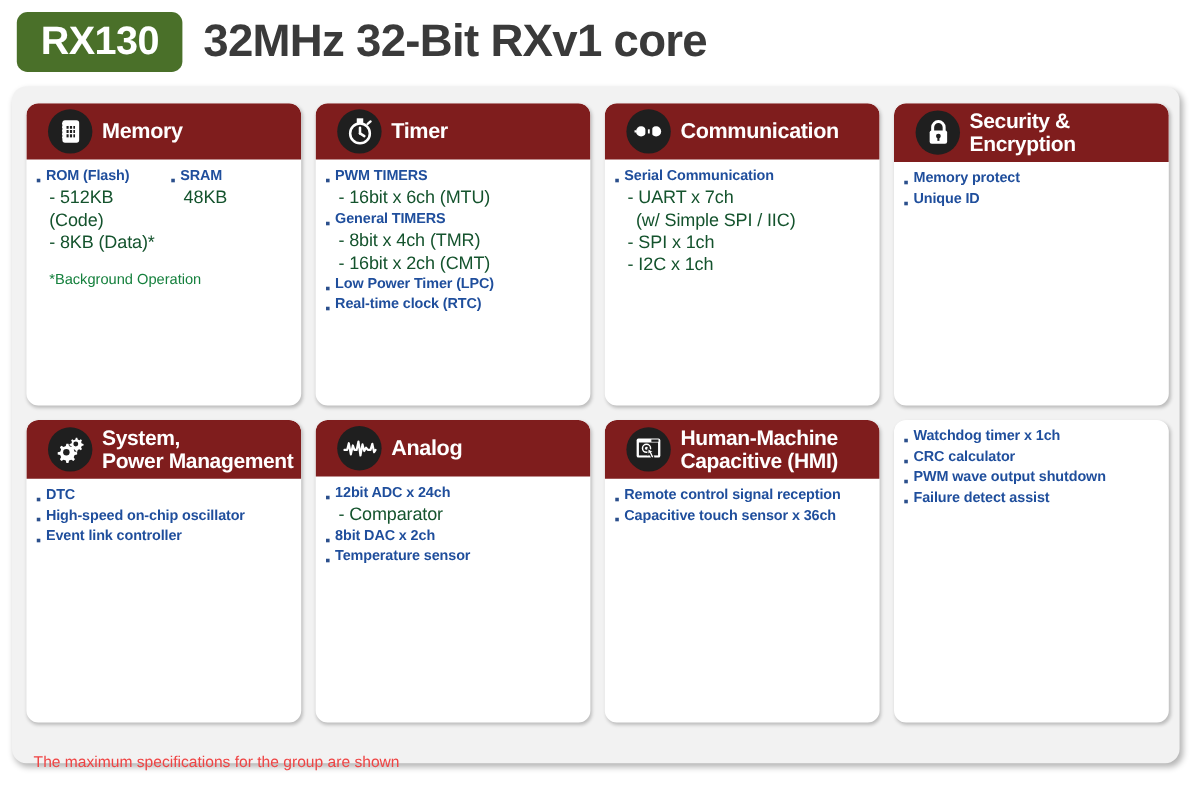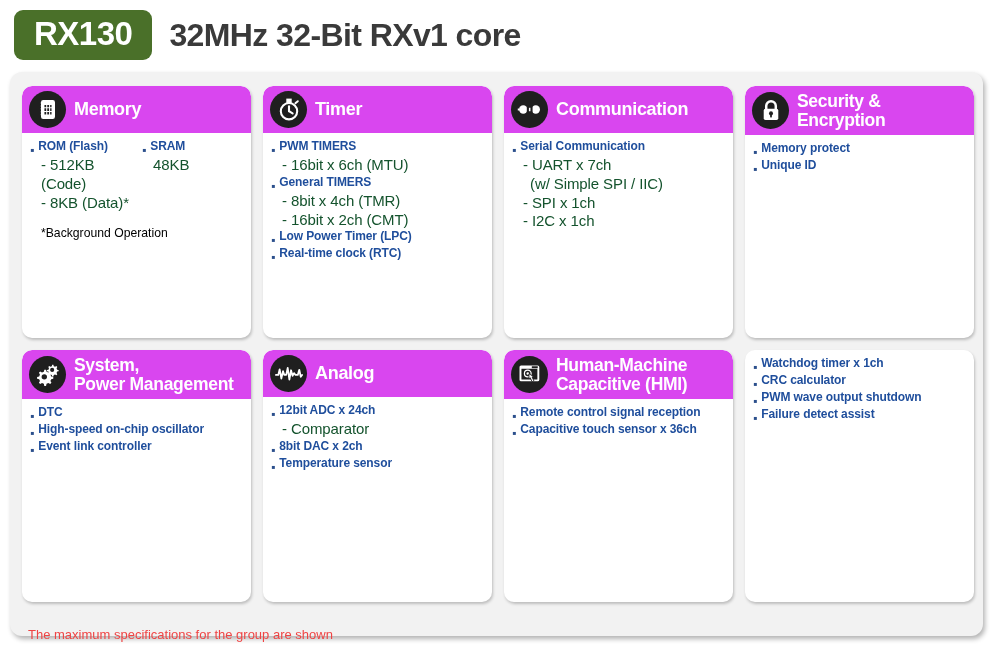--- a/index.html
+++ b/index.html
@@ -24,21 +24,21 @@
     border-radius: 9px;
     padding: 6px 20px 8px 20px;
     font-size: 33px;
     font-weight: bold;
     letter-spacing: -0.5px;
     line-height: 1.12;
   }
   .chip-subtitle {
     margin-left: 17px;
     color: #3a3a3a;
-    font-size: 32px;
+    font-size: 38px;
     font-weight: bold;
     letter-spacing: -0.6px;
   }
 
   
   .panel {
     position: absolute; left: 10px; top: 72px;
     width: 973px; height: 564px;
     background: #f2f2f2;
     border-radius: 12px;
@@ -58,25 +58,25 @@
   
   .card {
     background: #ffffff;
     border-radius: 10px;
     box-shadow: 1px 2px 3px rgba(0,0,0,0.22);
     display: flex; flex-direction: column;
     overflow: hidden;
     position: relative;
   }
   .card-header {
-    background: #d946ef;
+    background: #7f1d1d;
     border-radius: 10px 10px 0 0;
     height: 47px;
     display: flex; align-items: center;
-    padding-left: 7px;
+    padding-left: 18px;
     position: relative;
     flex: 0 0 auto;
   }
   .card.two-line .card-header { height: 49px; }
 
   .card-icon {
     width: 37px; height: 37px;
     flex: 0 0 37px;
     border-radius: 50%;
     background: #1f1f1f;
@@ -124,21 +124,21 @@
   .li-sub {
     color: #14532d;
     font-size: 15px;
     font-weight: normal;
     padding-left: 11px;
     line-height: 1.25;
     letter-spacing: -0.1px;
   }
   .li-sub.indent2 { padding-left: 18px; }
   .li-note {
-    color: #000000;
+    color: #15803d;
     font-size: 12.2px;
     font-weight: normal;
     padding-left: 11px;
     line-height: 1.25;
   }
   .spacer-line { height: 14px; }
 
   
   .mem-cols { display: flex; }
   .mem-col-a { width: 112px; }

